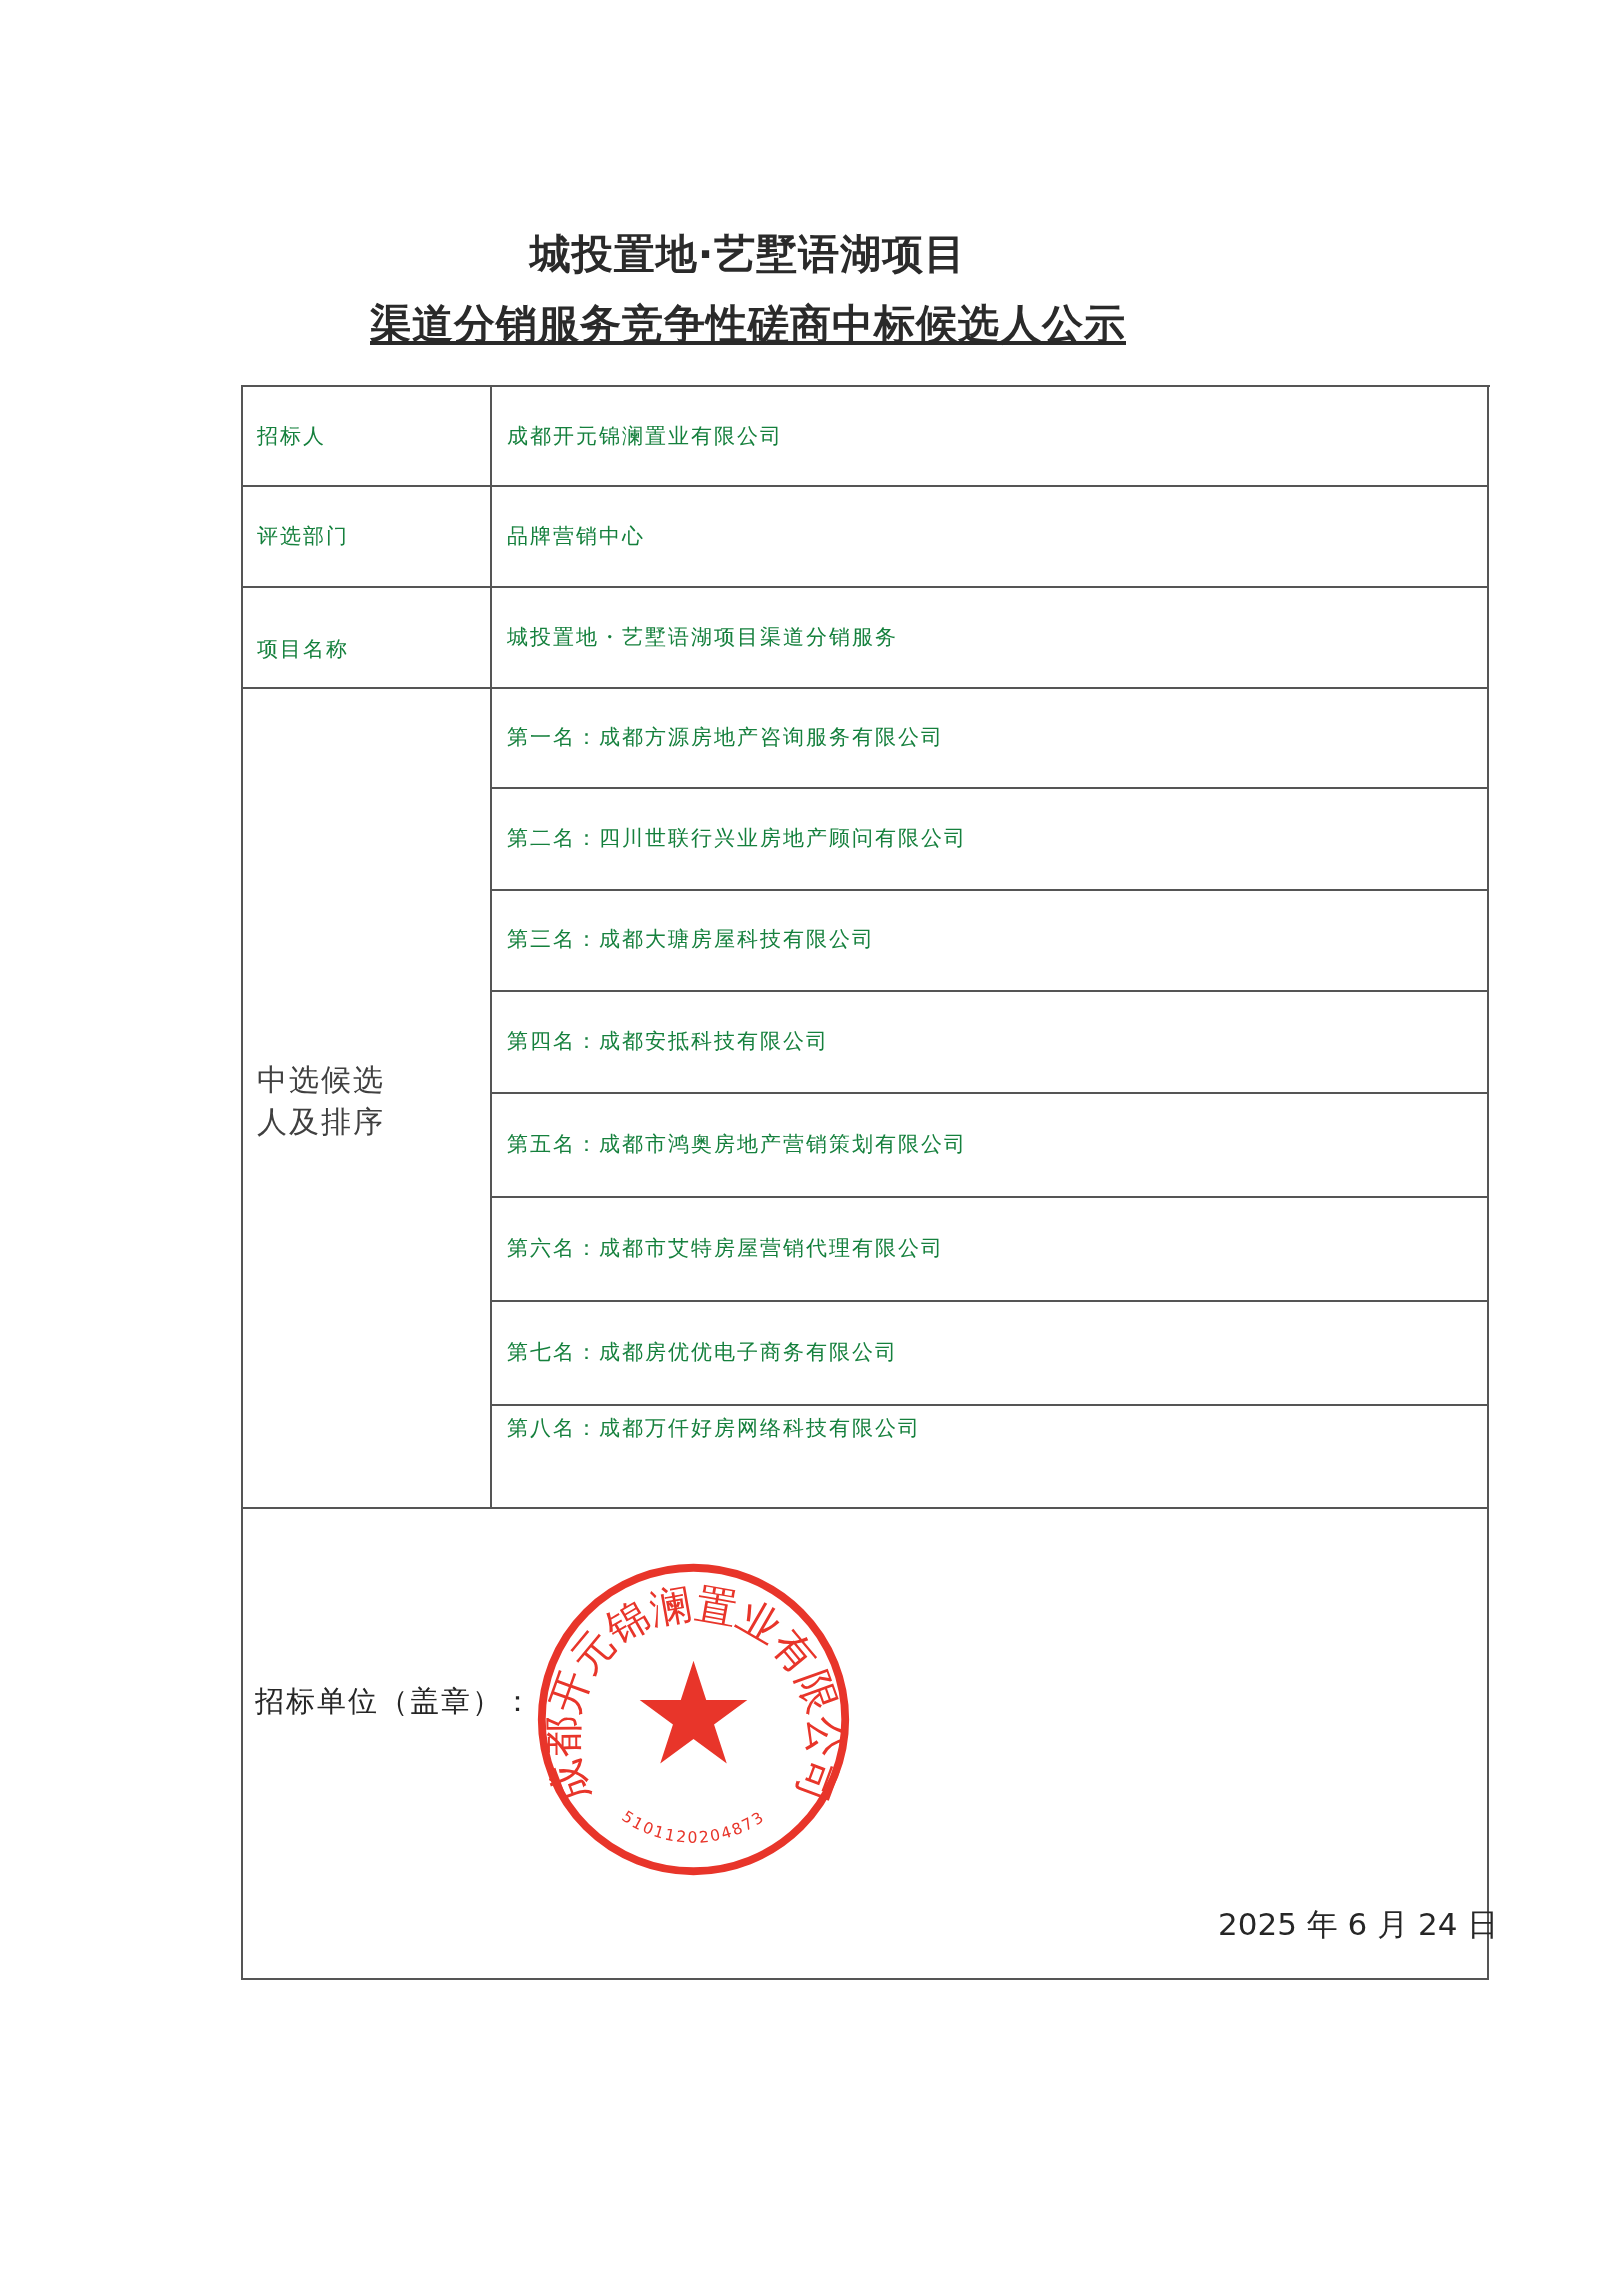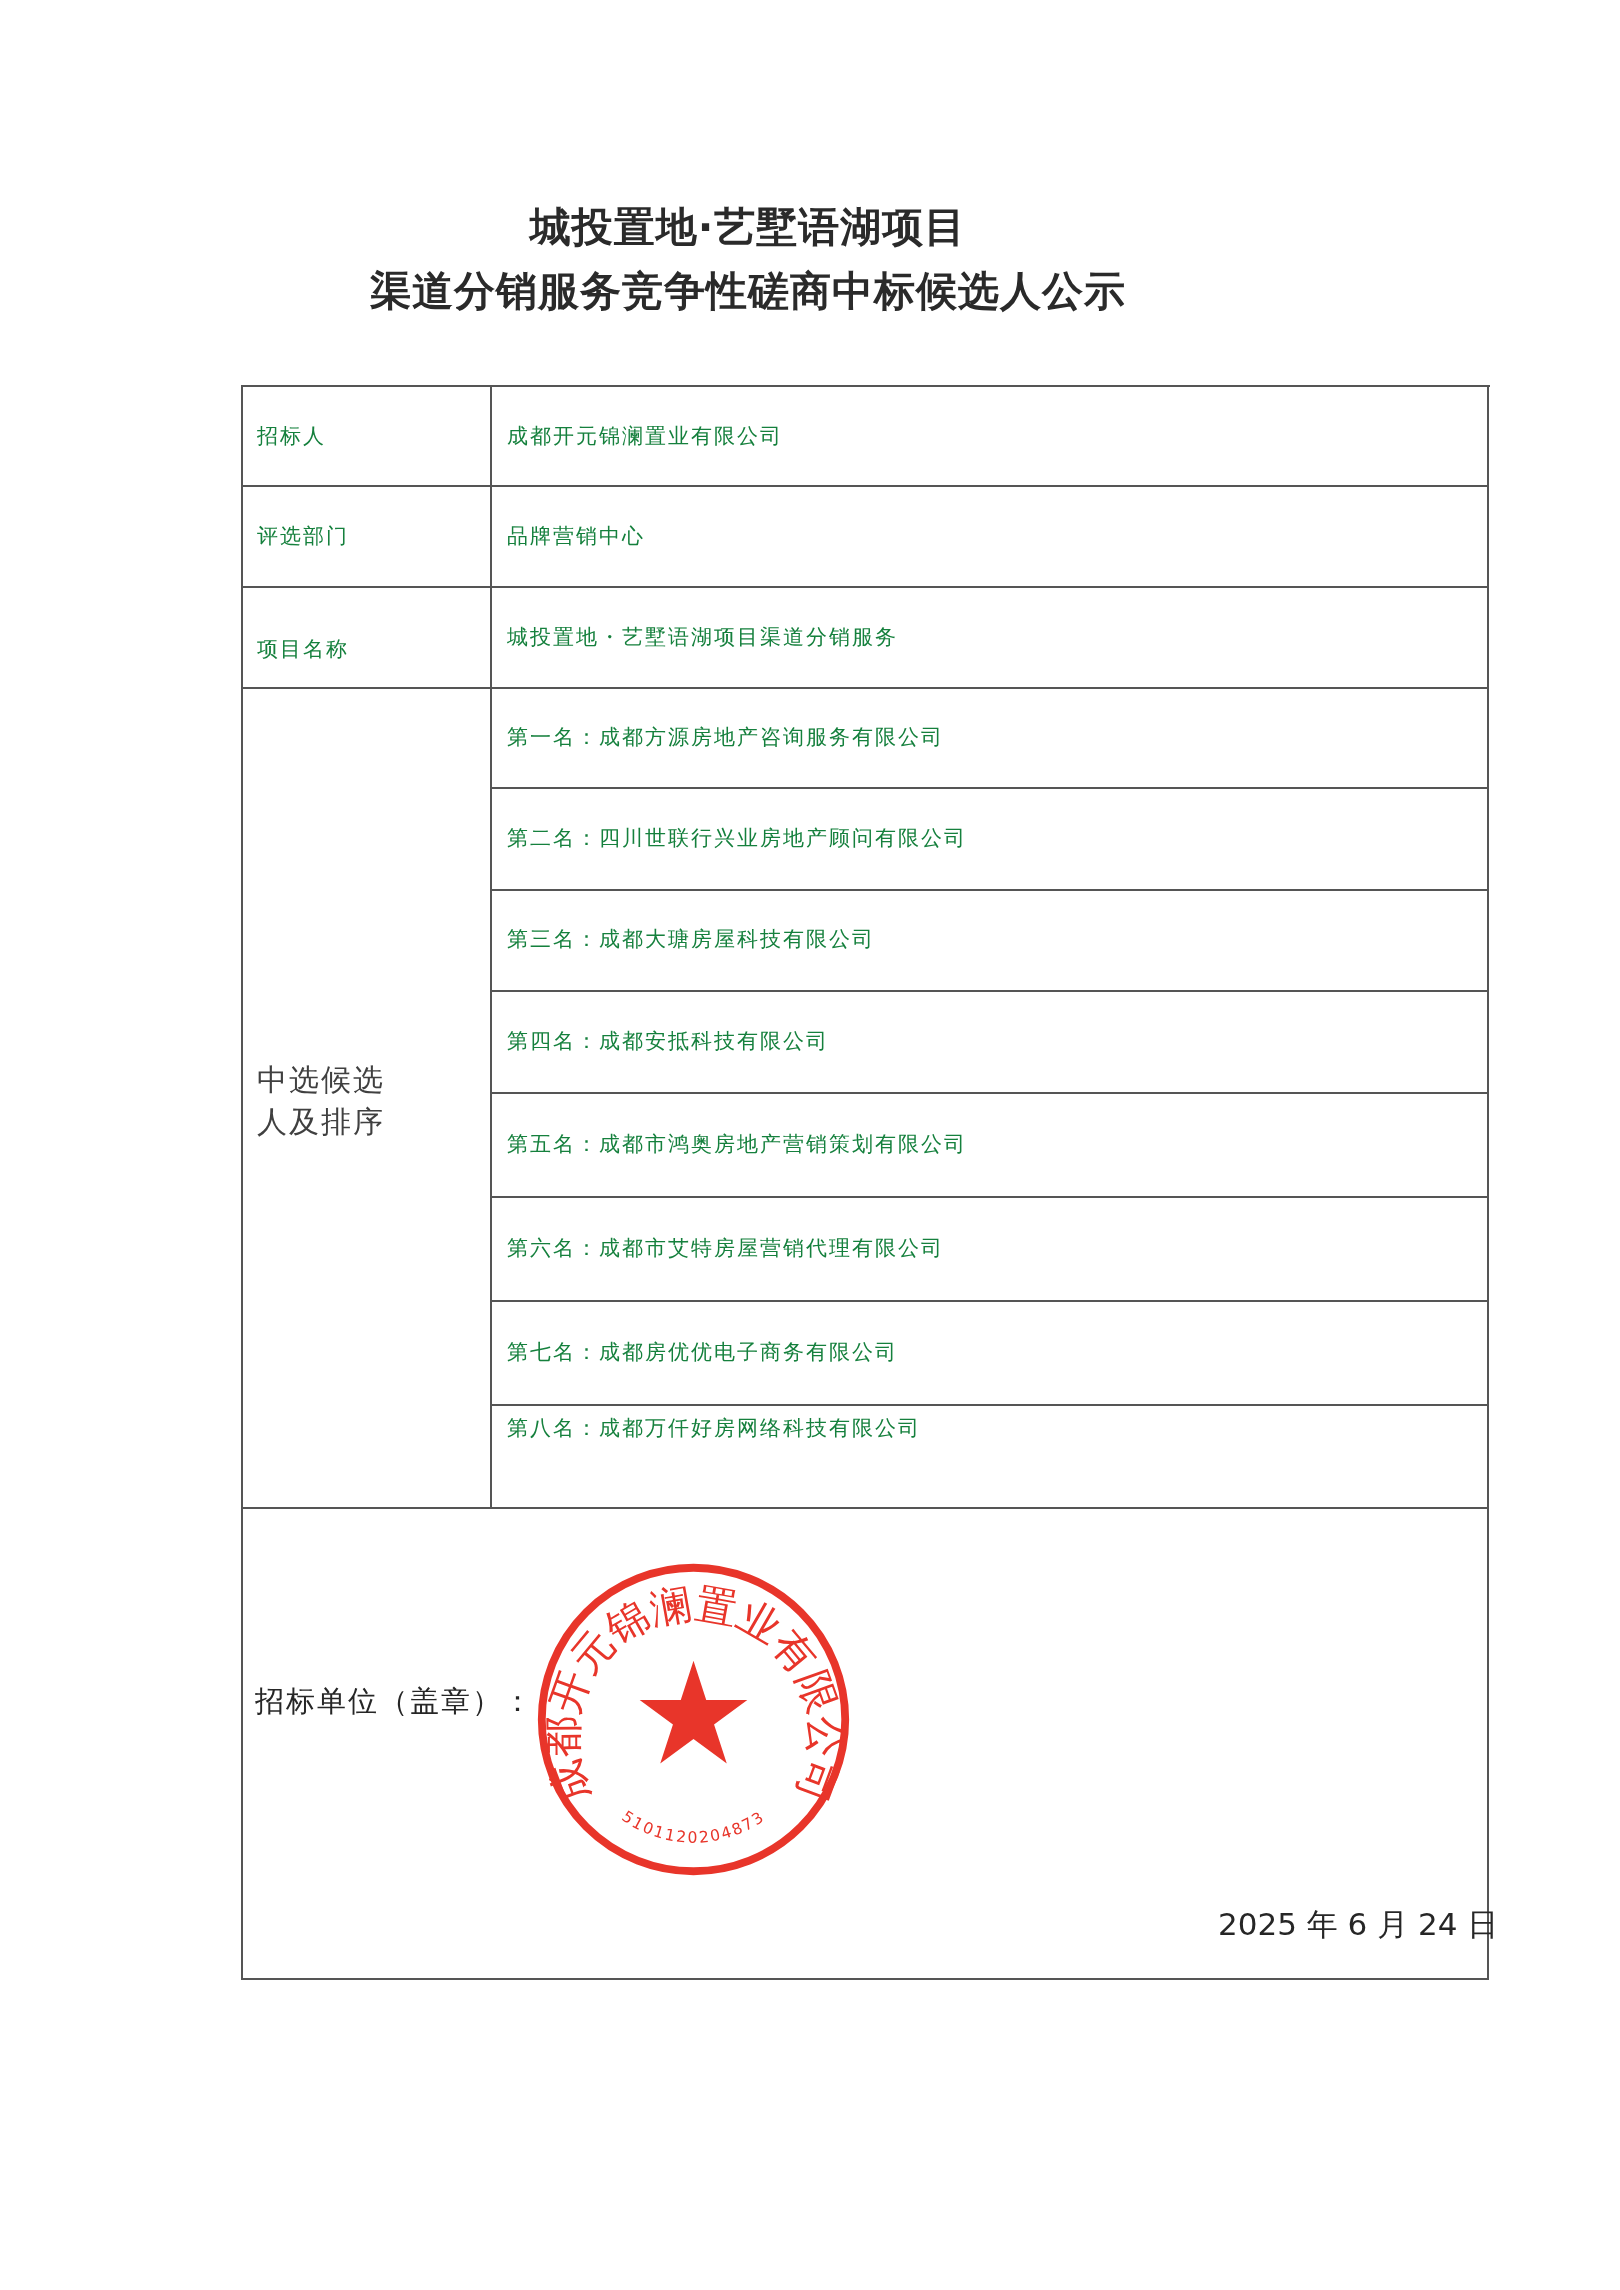--- a/index.html
+++ b/index.html
@@ -1,22 +1,22 @@
 <!DOCTYPE html>
 <html><head>
 <meta charset="utf-8">
 <style>
   html, body { margin:0; padding:0; background:#ffffff; }
   body { width:1620px; height:2291px; position:relative; overflow:hidden;
          font-family:"DejaVu Serif","Liberation Serif",serif; color:#222; }
   .title { position:absolute; left:0; width:1496px; text-align:center;
            font-family:"DejaVu Sans","Liberation Sans",sans-serif; font-weight:bold;
-           font-size:41px; color:#2a2a2a; letter-spacing:1px; }
+           font-size:41px; color:#2a2a2a; letter-spacing:1px;margin-top:27px; }
   #t1 { top:200px; }
-  #t2 { top:264px; }
+  #t2 { top:270px;text-decoration:underline; }
   .line { position:absolute; background:#555; }
   .cell-text { position:absolute; font-size:21px; letter-spacing:2px; color:#15803d; white-space:nowrap; line-height:33px; }
   .label { left:257px; }
   .value { left:507px; }
   .multi { position:absolute; left:257px; top:1059px; font-size:30px; line-height:42px; letter-spacing:2px; color:#404040; }
   .sign { position:absolute; left:255px; top:1682px; font-size:29px; letter-spacing:2px; color:#262626; }
   .date { position:absolute; left:1218px; top:1904px; font-size:31px; color:#262626;
           font-family:"DejaVu Sans","Liberation Sans",sans-serif; }
   .stamp { position:absolute; left:532px; top:1558px; width:323px; height:323px; }
 </style>

